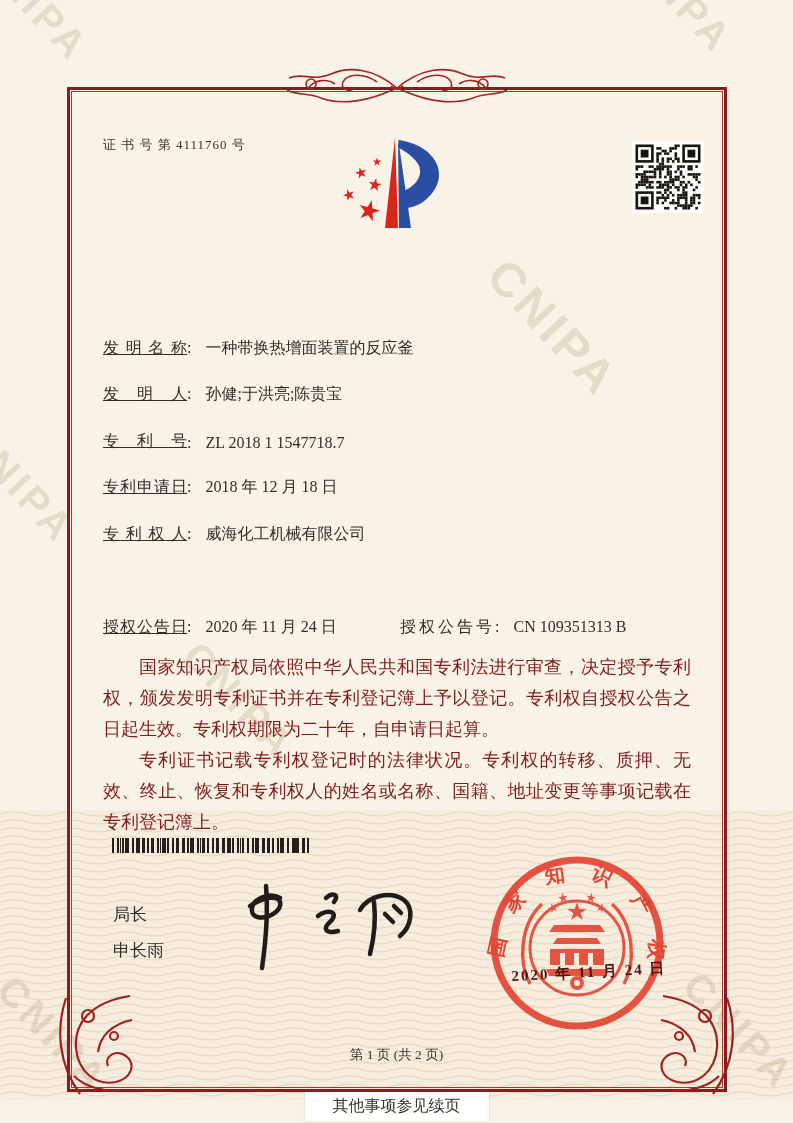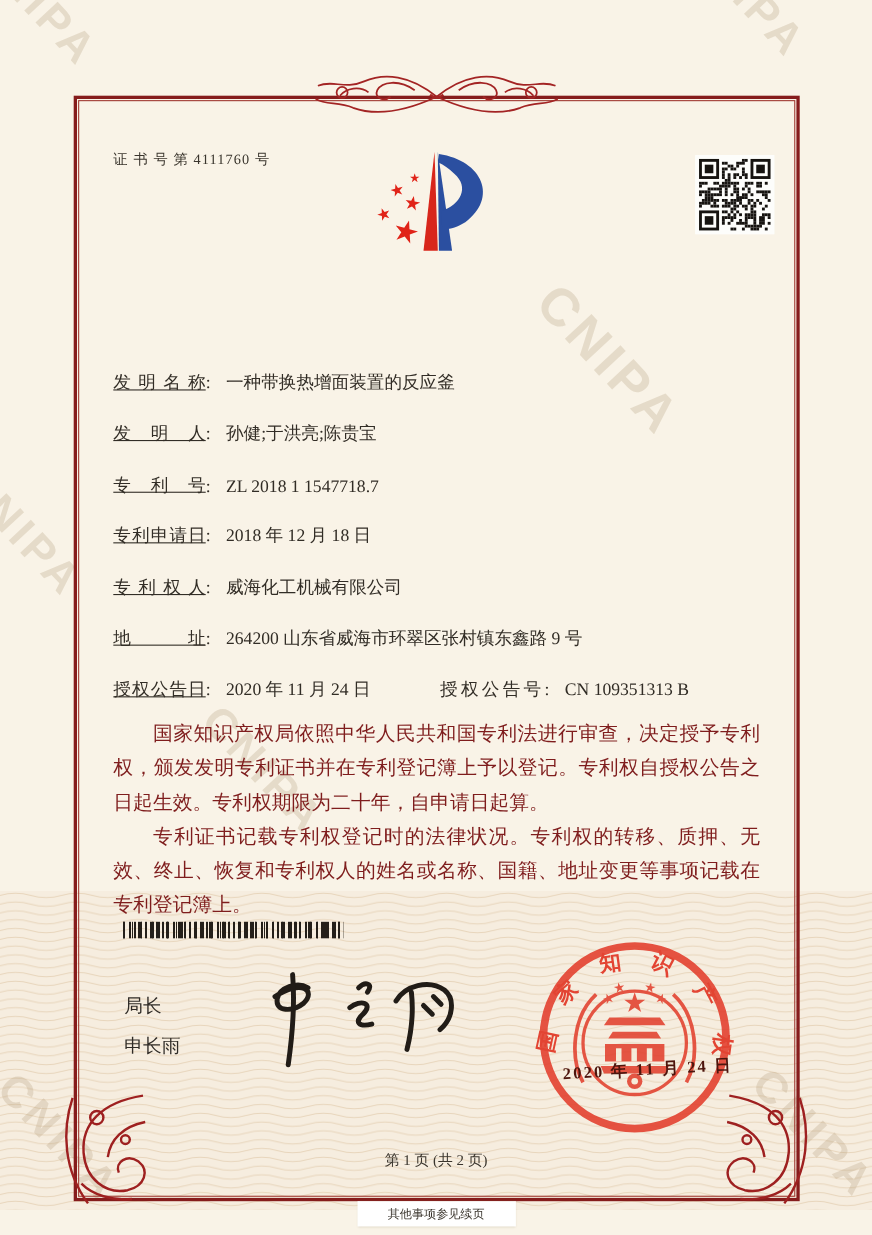--- a/index.html
+++ b/index.html
@@ -53,21 +53,21 @@
     font-size:17px;color:#2f2b26;line-height:36px;}
   .signature{position:absolute;left:222px;top:876px;}
   .seal{position:absolute;left:486px;top:852px;opacity:0.95;}
   .seal-date{
     position:absolute;left:494px;top:963px;width:190px;text-align:center;
     font-size:15px;font-weight:700;letter-spacing:2px;color:#4d150d;transform:rotate(-3deg);
   }
   .page-info{position:absolute;left:0;top:1046px;width:100%;text-align:center;font-size:13.5px;color:#3a352d;}
   .footer-note{
     position:absolute;left:50%;top:1092px;transform:translateX(-50%);
-    background:#ffffff;padding:4px 28px;font-size:11px;color:#3a352d;white-space:nowrap;
+    background:#ffffff;padding:4px 28px;font-size:16px;color:#3a352d;white-space:nowrap;
     box-shadow:0 0 2px rgba(120,100,70,.25);
   }
 </style>
 </head>
 <body>
 
 <div class="page">
 
   <svg width="0" height="0" style="position:absolute">
     <defs>
@@ -384,23 +384,20 @@
   </div>
   <div class="row" style="top:431px">
     <span class="lbl">专利号</span><span class="colon">:</span><span>ZL 2018 1 1547718.7</span>
   </div>
   <div class="row" style="top:477px">
     <span class="lbl">专利申请日</span><span class="colon">:</span><span>2018 年 12 月 18 日</span>
   </div>
   <div class="row" style="top:524px">
     <span class="lbl">专利权人</span><span class="colon">:</span><span>威海化工机械有限公司</span>
   </div>
-  <div class="row" style="top:570px">
-    <span class="lbl">地址</span><span class="colon">:</span><span>264200 山东省威海市环翠区张村镇东鑫路 9 号</span>
-  </div>
   <div class="row" style="top:617px">
     <span class="lbl">授权公告日</span><span class="colon">:</span><span>2020 年 11 月 24 日</span>
   </div>
   <div class="grant">
     <span class="glbl">授权公告号</span><span class="colon">:</span><span>CN 109351313 B</span>
   </div>
 
   <div class="body-text">
     <p>国家知识产权局依照中华人民共和国专利法进行审查，决定授予专利权，颁发发明专利证书并在专利登记簿上予以登记。专利权自授权公告之日起生效。专利权期限为二十年，自申请日起算。</p>
     <p>专利证书记载专利权登记时的法律状况。专利权的转移、质押、无效、终止、恢复和专利权人的姓名或名称、国籍、地址变更等事项记载在专利登记簿上。</p>

